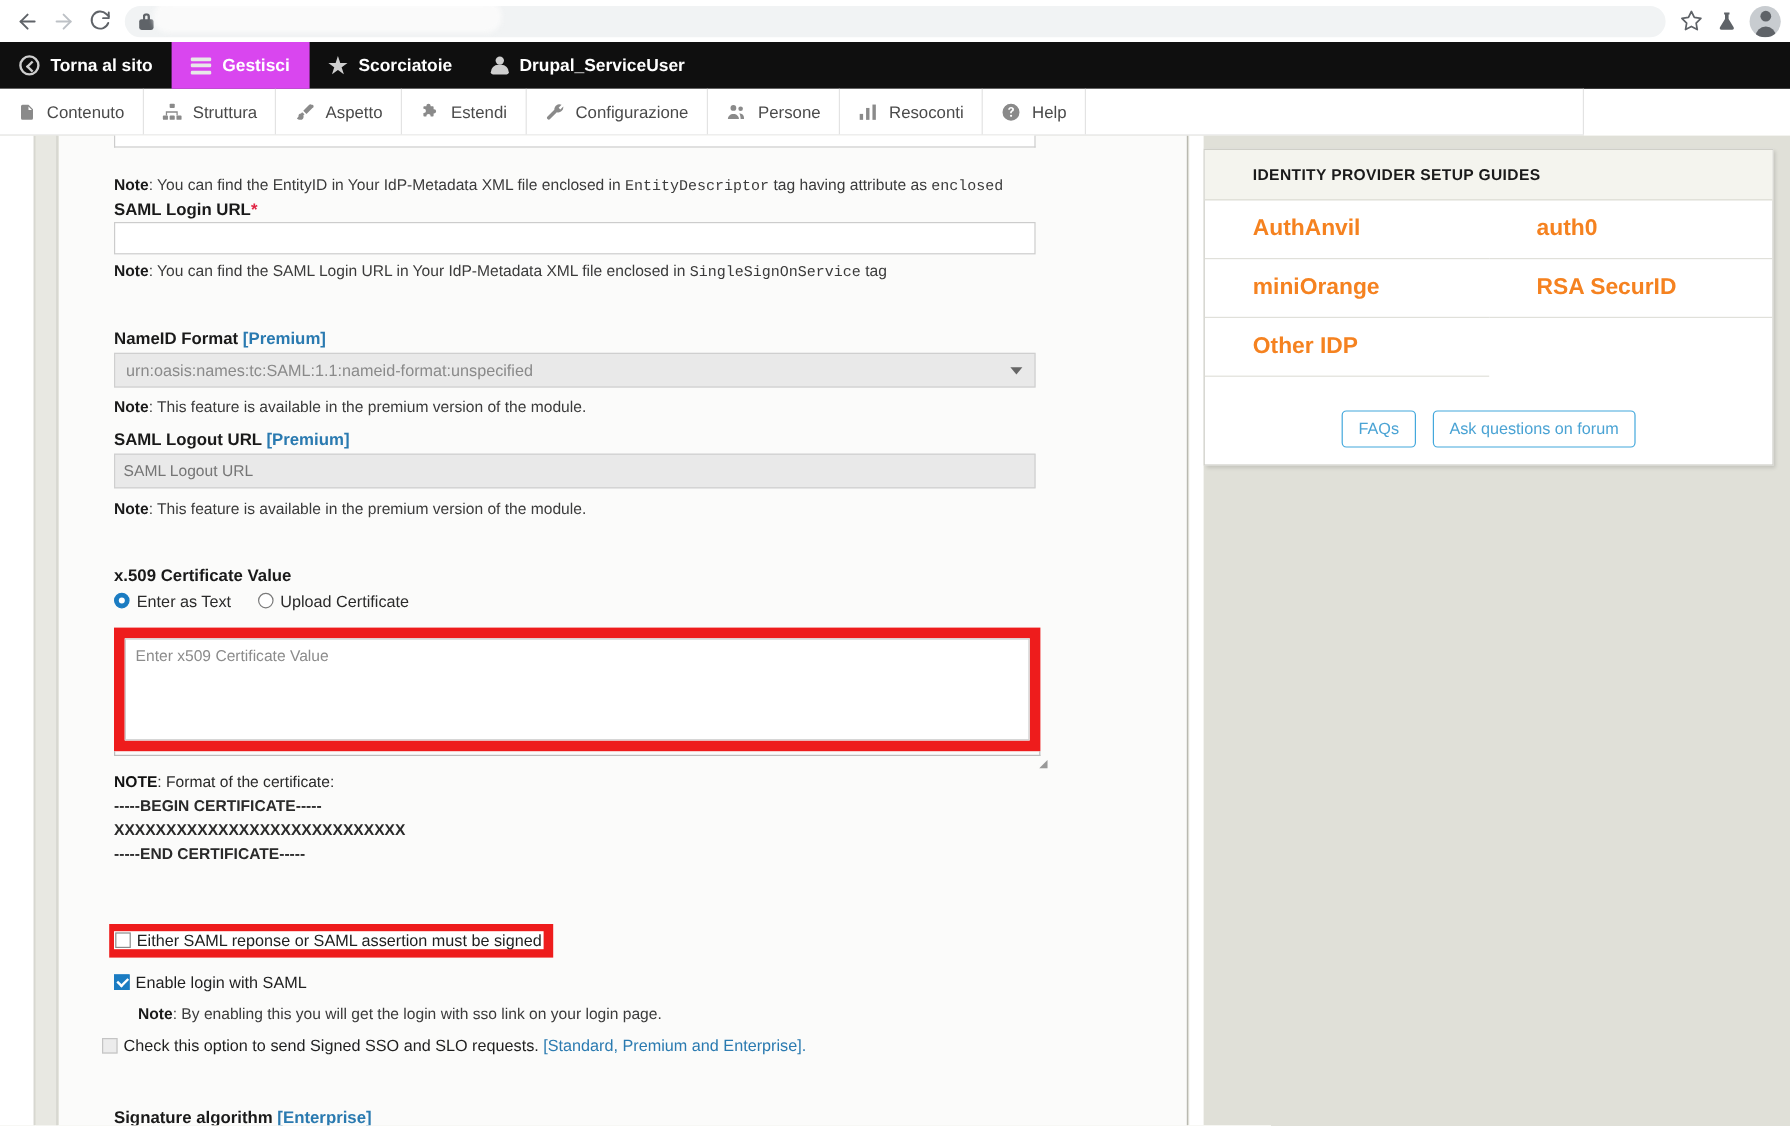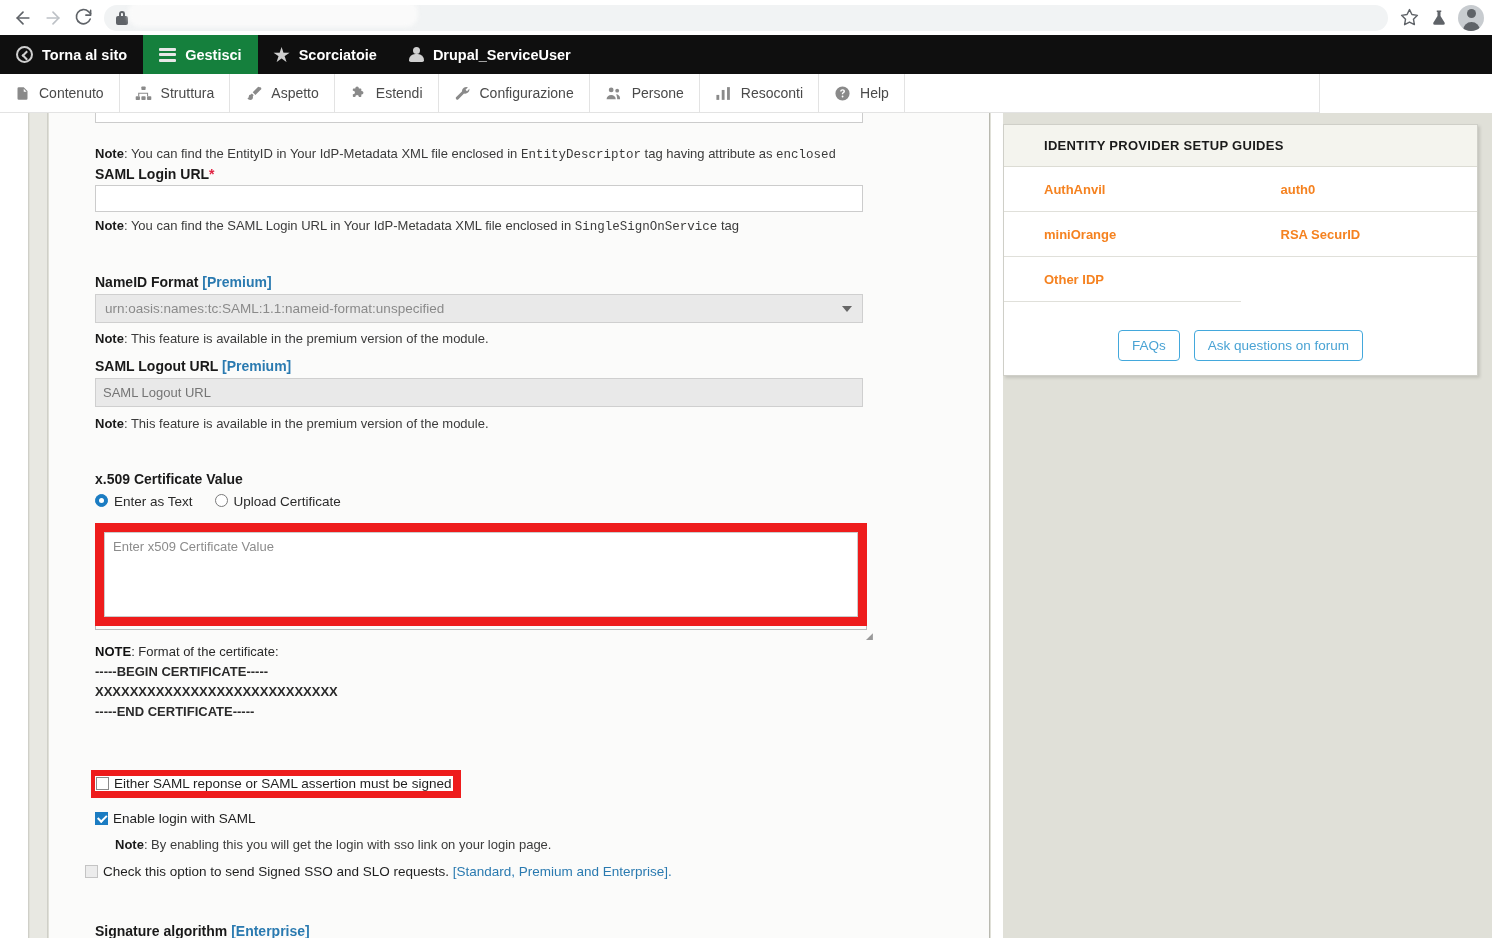--- a/index.html
+++ b/index.html
@@ -98,21 +98,21 @@
   }
   .tb-item {
     display: flex; align-items: center;
     padding: 0 16px;
     font-size: 14.5px;
     font-weight: bold;
     color: #ffffff;
     white-space: nowrap;
     gap: 9px;
   }
-  .tb-item.active { background: #15803d; }
+  .tb-item.active { background: #d946ef; }
   .tb-icon { display: flex; align-items: center; justify-content: center; flex: 0 0 auto; }
 
   
   .icon-back-circle {
     width: 17px; height: 17px; border-radius: 50%;
     border: 2px solid #cfcfcf;
     position: relative;
   }
   .icon-back-circle::after {
     content: "";
@@ -344,21 +344,21 @@
   }
   .idp-table { width: 100%; border-collapse: collapse; }
   .idp-table td {
     border-bottom: 1px solid #e0e0da;
     padding: 13px 0 13px 40px;
     width: 50%;
   }
   .idp-table td.empty { border-bottom: none; }
   .idp-link {
     color: #f58220;
-    font-size: 13px;
+    font-size: 19px;
     font-weight: bold;
     text-decoration: none;
   }
   #panel-buttons {
     display: flex;
     justify-content: center;
     gap: 14px;
     margin-top: 28px;
   }
   .panel-btn {

